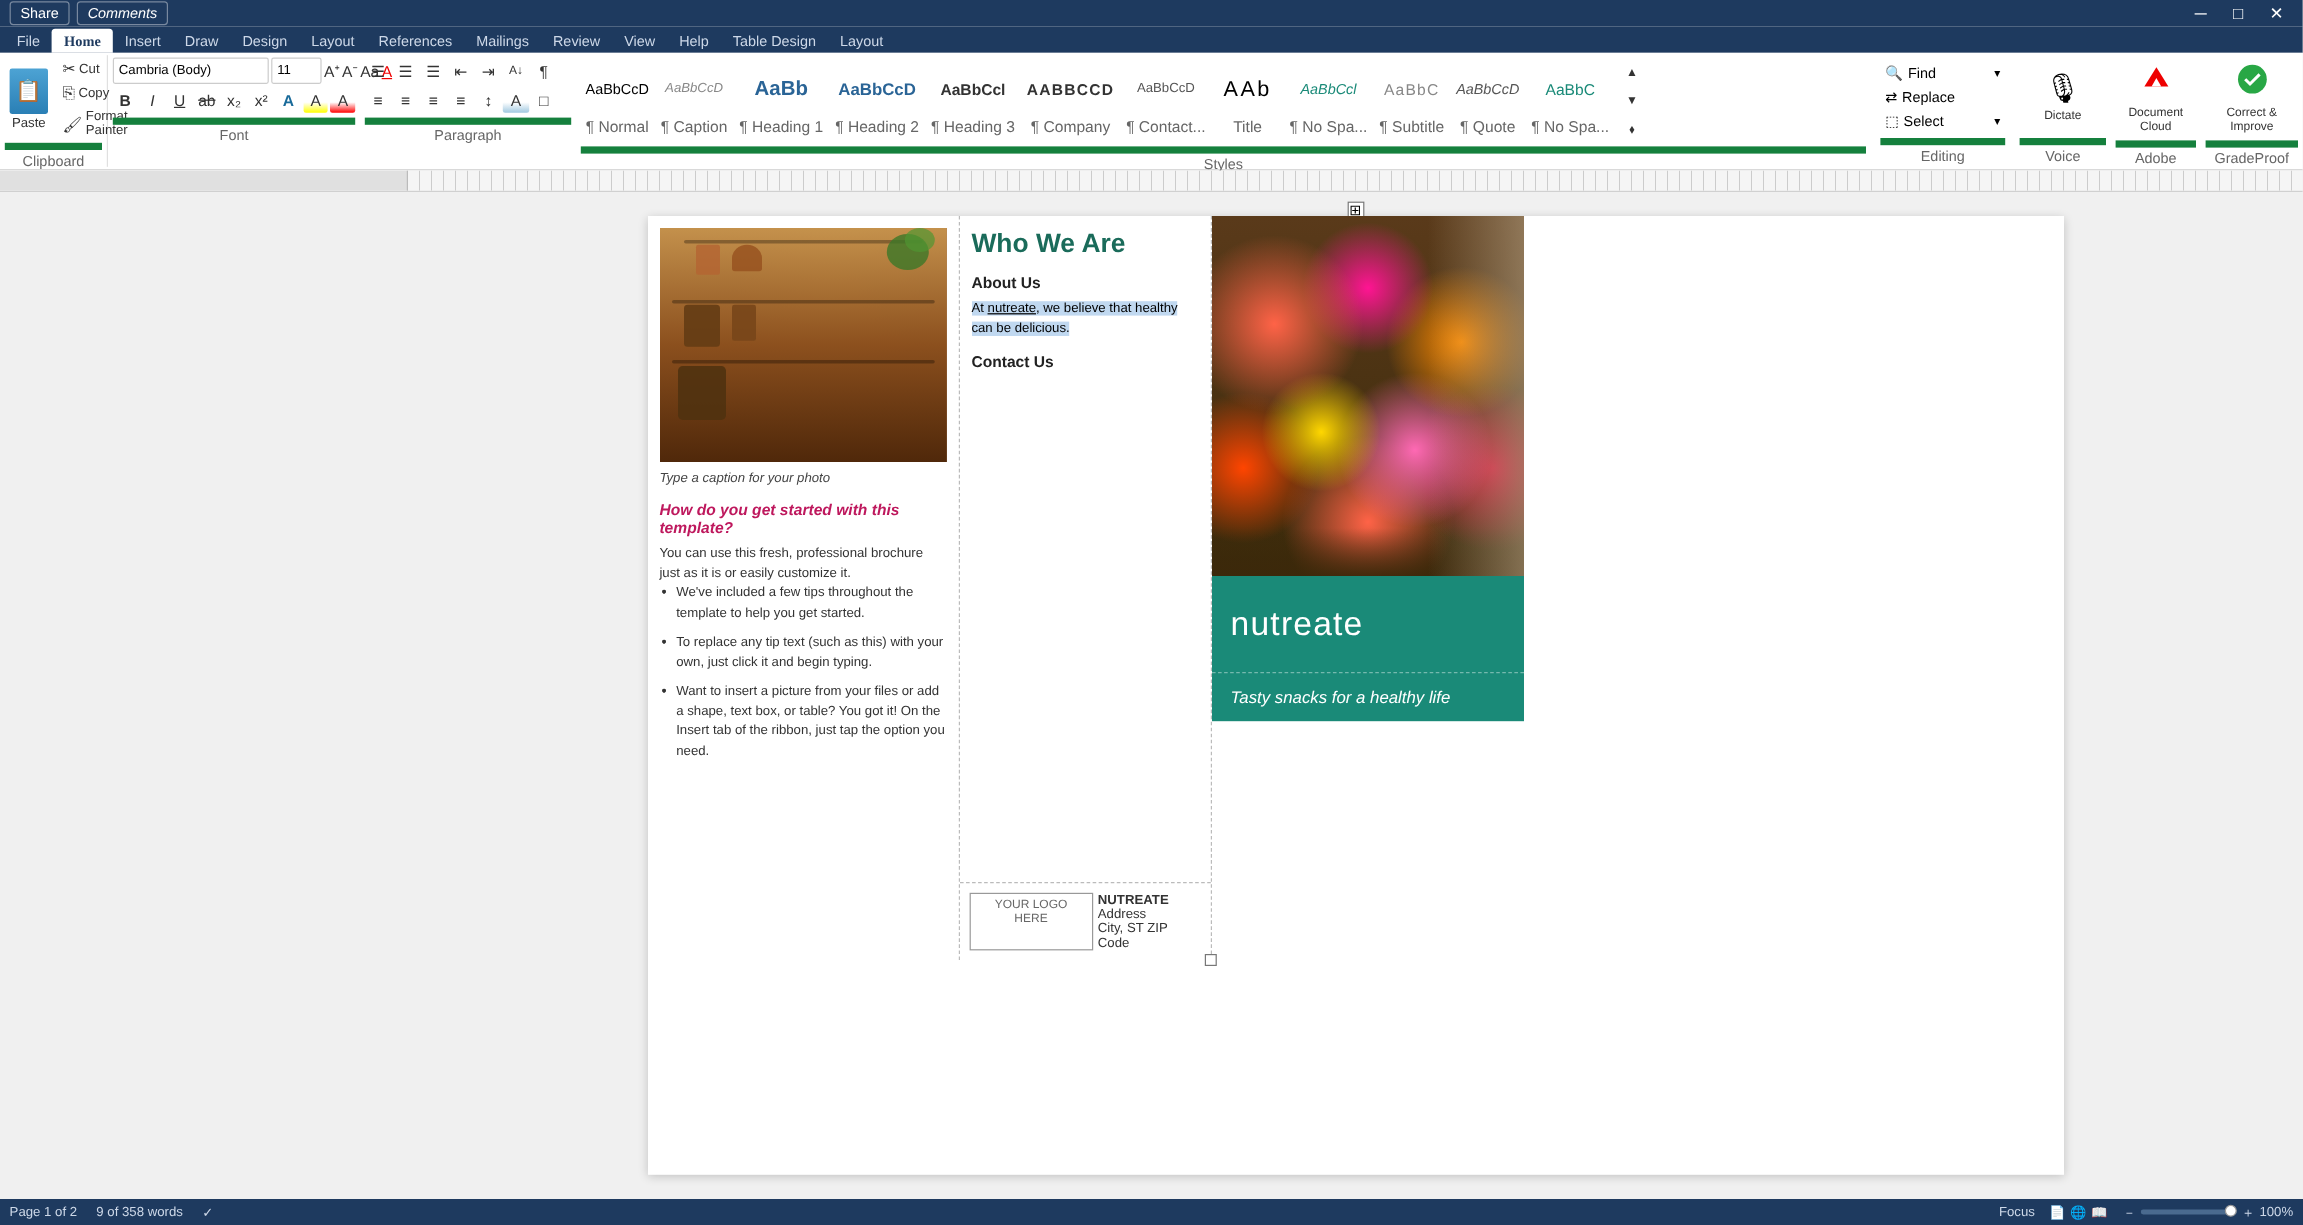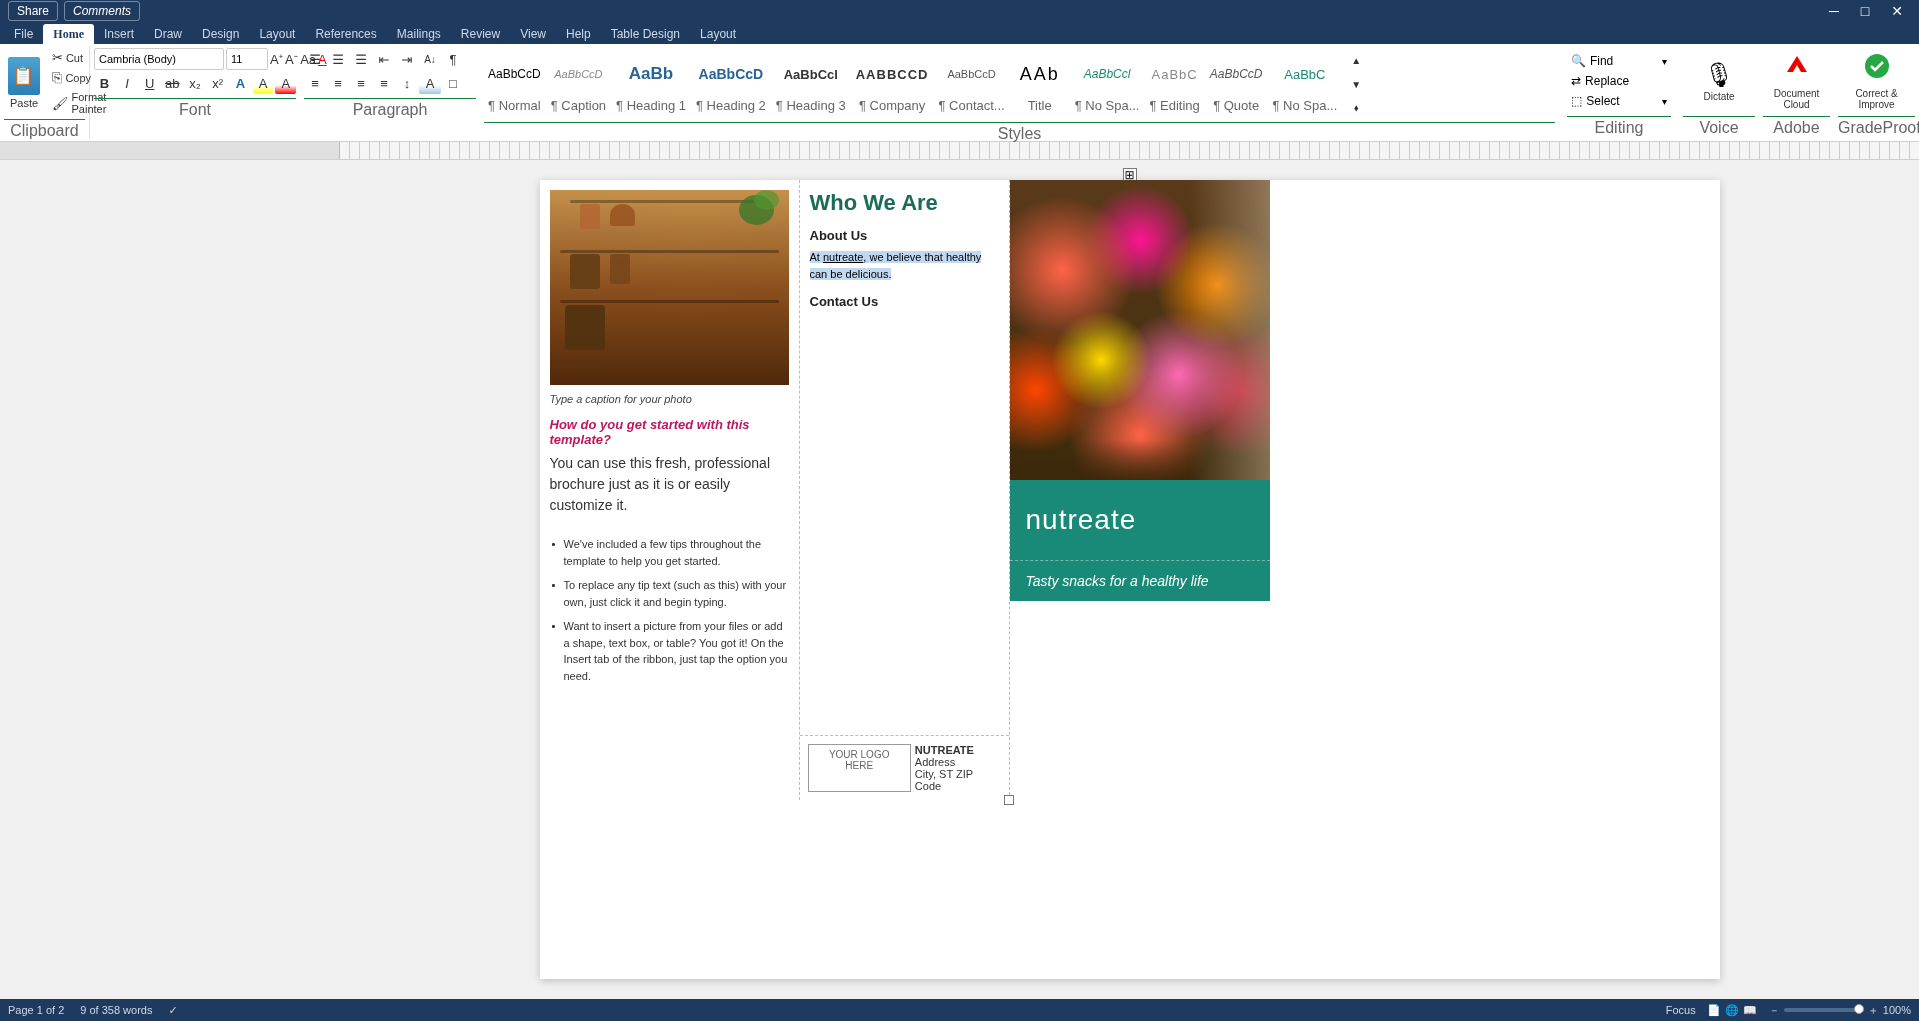--- a/index.html
+++ b/index.html
@@ -90,21 +90,21 @@
       display: flex;
       align-items: center;
       gap: 3px;
       padding: 2px 4px;
       cursor: pointer;
       border-radius: 2px;
       font-size: 11px;
       color: #333;
     }
     .small-btn-icon { font-size: 13px; }
-    .group-label { font-size: 16px; color: #666; text-align: center; margin-top: 2px; border-top: 1px solid #15803d; width: 100%; padding-top: 2px; }
+    .group-label { font-size: 12px; color: #666; text-align: center; margin-top: 2px; border-top: 6px solid #15803d; width: 100%; padding-top: 2px; }
 
     
     .font-group {
       width: 210px;
       padding: 2px 4px;
       display: flex;
       flex-direction: column;
     }
     .font-row1 { display: flex; gap: 2px; align-items: center; margin-bottom: 2px; }
     .font-row2 { display: flex; gap: 2px; align-items: center; margin-bottom: 2px; }
@@ -638,21 +638,21 @@
       <div class="style-item">
         <div class="style-preview" style="font-size:18px;font-weight:300;letter-spacing:2px;">AAb</div>
         <div class="style-label">Title</div>
       </div>
       <div class="style-item">
         <div class="style-preview" style="font-size:12px;color:#1a8a78;font-style:italic;">AaBbCcl</div>
         <div class="style-label">¶ No Spa...</div>
       </div>
       <div class="style-item">
         <div class="style-preview" style="font-size:13px;color:#888;letter-spacing:1px;">AaBbC</div>
-        <div class="style-label">¶ Editing</div>
+        <div class="style-label">¶ Subtitle</div>
       </div>
       <div class="style-item">
         <div class="style-preview" style="font-size:12px;font-style:italic;color:#555;">AaBbCcD</div>
         <div class="style-label">¶ Quote</div>
       </div>
       <div class="style-item">
         <div class="style-preview" style="font-size:13px;color:#1a8a78;">AaBbC</div>
         <div class="style-label">¶ No Spa...</div>
       </div>
       <div style="display:flex;flex-direction:column;justify-content:center;gap:2px;margin-left:2px;">
@@ -752,21 +752,21 @@
             <div style="position:absolute;top:64px;left:60px;width:20px;height:30px;background:rgba(120,70,25,0.9);border-radius:2px;"></div>
             <div style="position:absolute;top:115px;left:15px;width:40px;height:45px;background:rgba(80,50,15,0.9);border-radius:4px;"></div>
 
             <div style="position:absolute;top:5px;right:15px;width:35px;height:30px;background:rgba(60,120,40,0.8);border-radius:50%;"></div>
             <div style="position:absolute;top:0px;right:10px;width:25px;height:20px;background:rgba(80,150,50,0.7);border-radius:50%;"></div>
           </div>
         </div>
         <div class="photo-caption">Type a caption for your photo</div>
         <div class="brochure-heading">How do you get started with this template?</div>
         <div class="brochure-body">
-          <p style="margin-bottom:20px;font-size:14px;line-height:1.5;">You can use this fresh, professional brochure just as it is or easily customize it.</p>
+          <p style="margin-bottom:0;font-size:11px;line-height:1.5;">You can use this fresh, professional brochure just as it is or easily customize it.</p>
           <ul>
             <li style="font-size:11px;line-height:1.5;padding-left:14px;margin-bottom:8px;position:relative;">
               <span style="position:absolute;left:2px;">•</span>
               We've included a few tips throughout the template to help you get started.
             </li>
             <li style="font-size:11px;line-height:1.5;padding-left:14px;margin-bottom:8px;position:relative;">
               <span style="position:absolute;left:2px;">•</span>
               To replace any tip text (such as this) with your own, just click it and begin typing.
             </li>
             <li style="font-size:11px;line-height:1.5;padding-left:14px;margin-bottom:8px;position:relative;">

